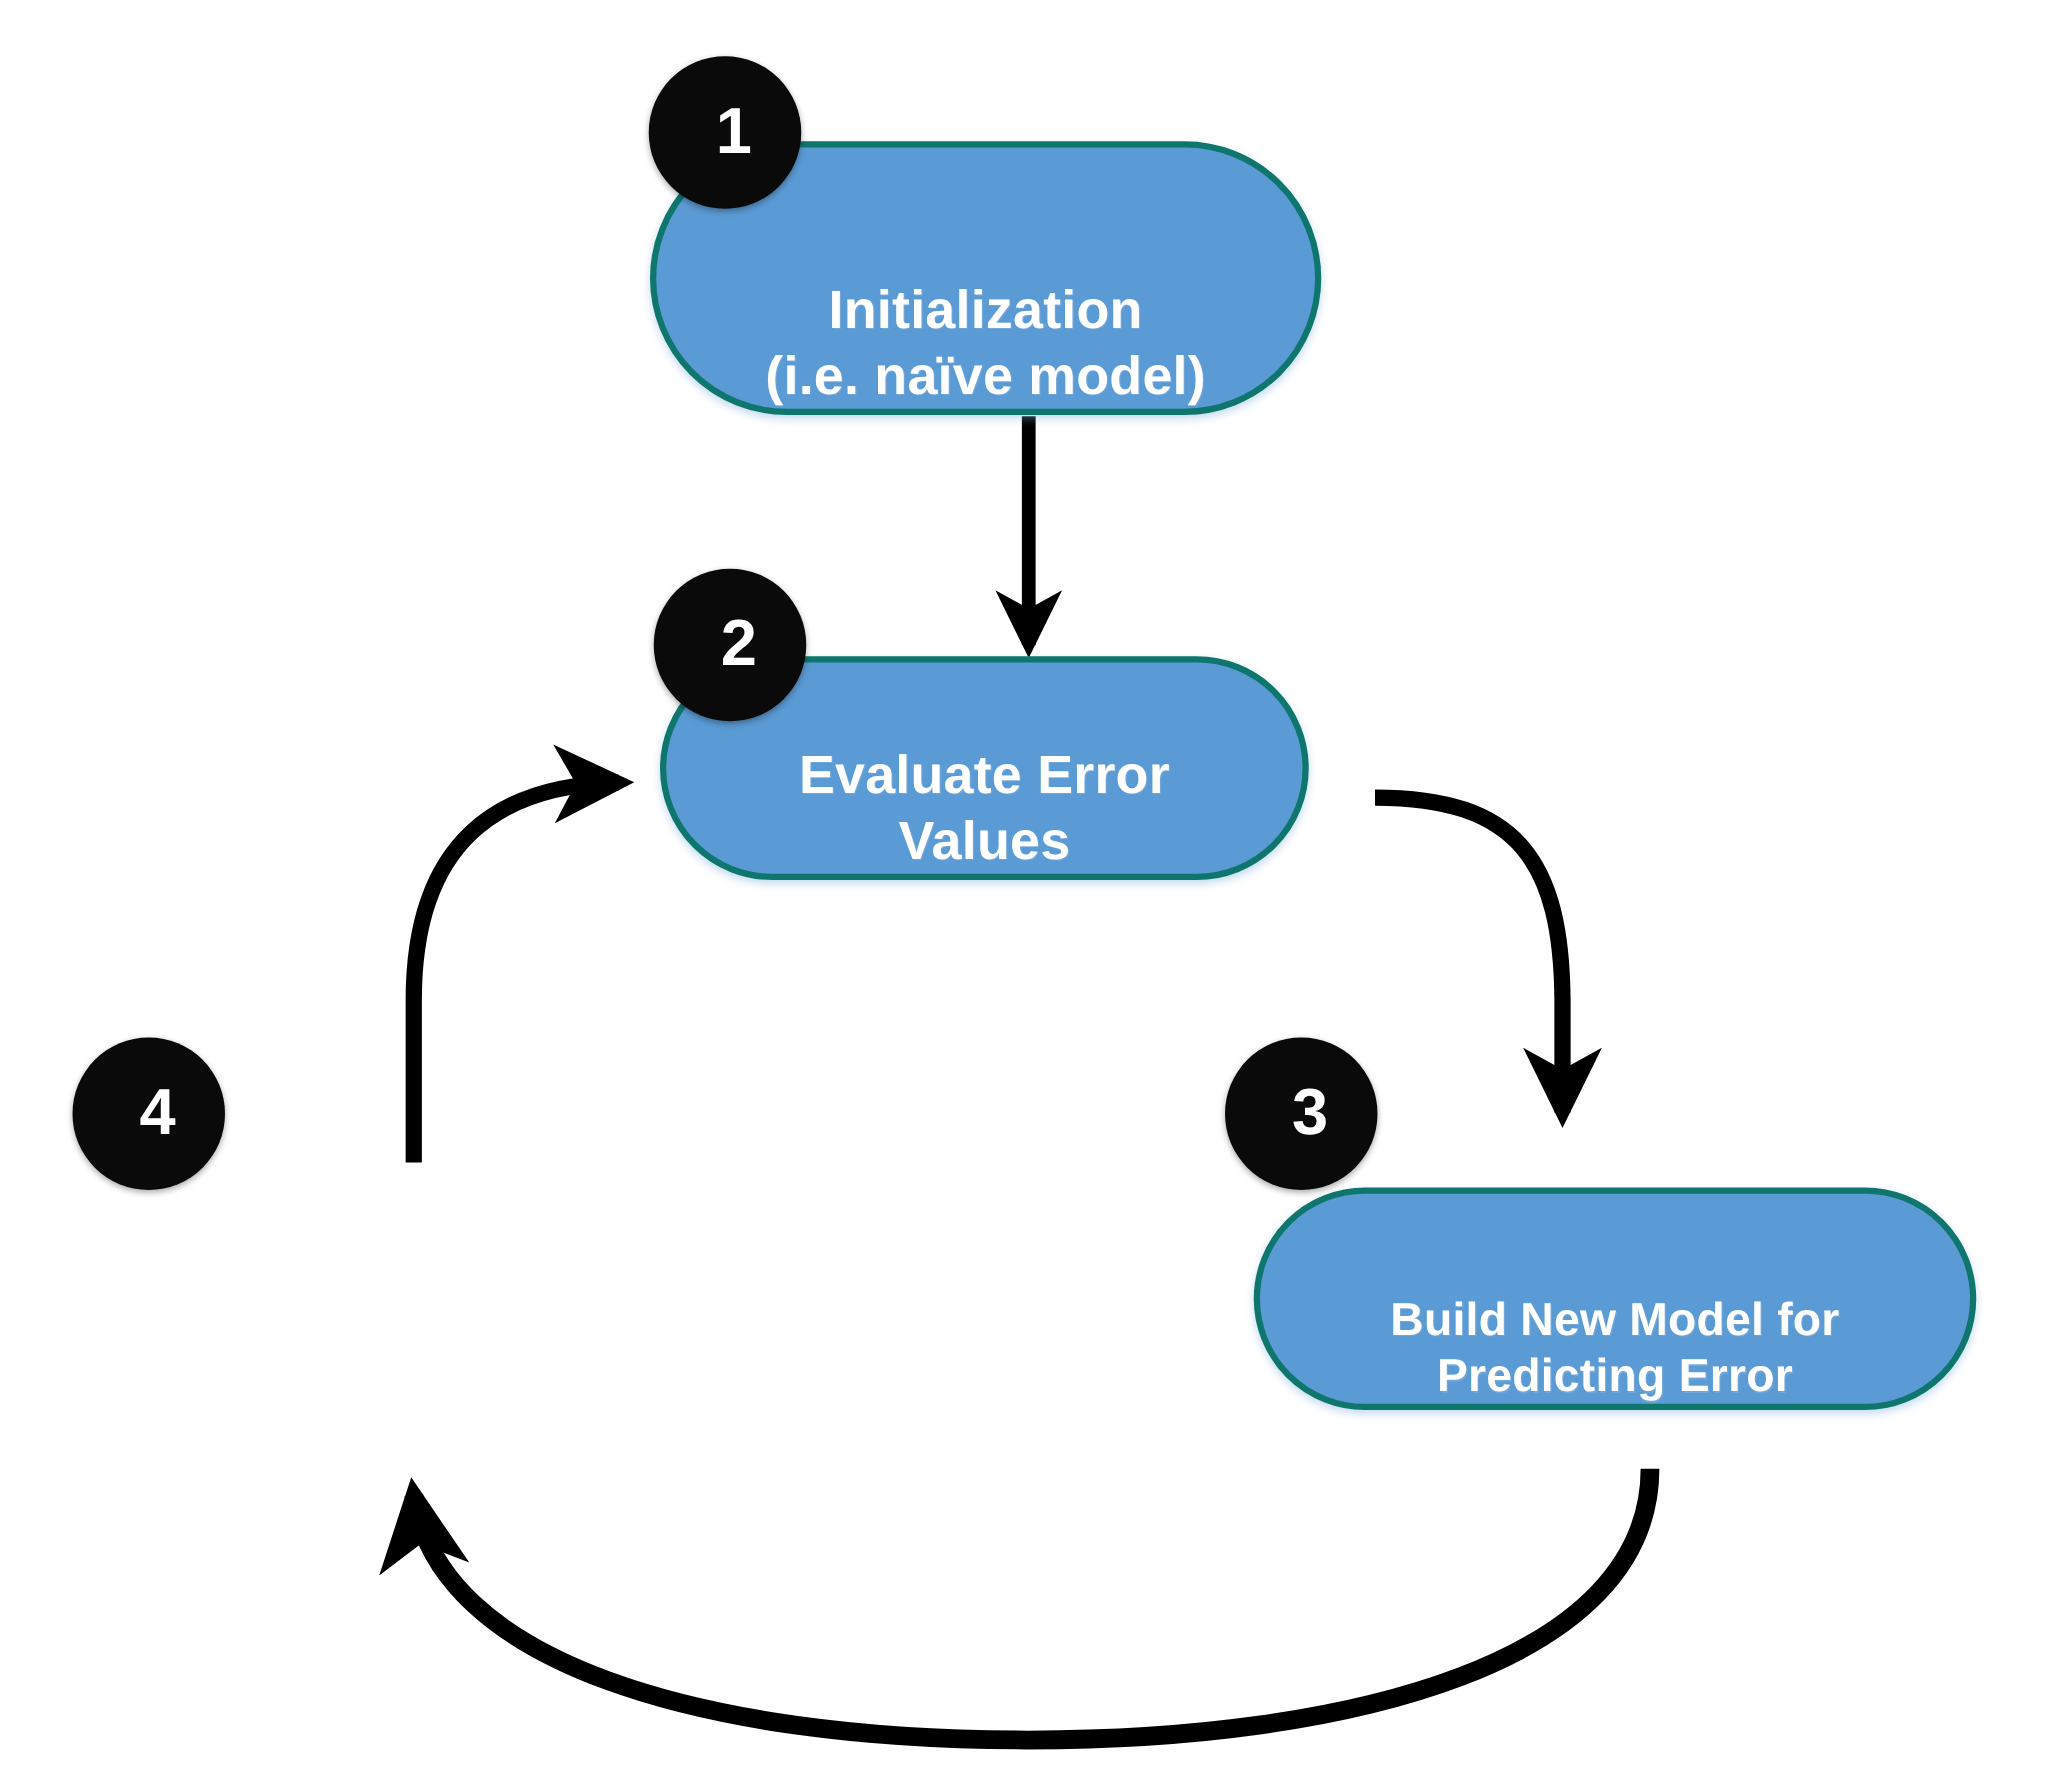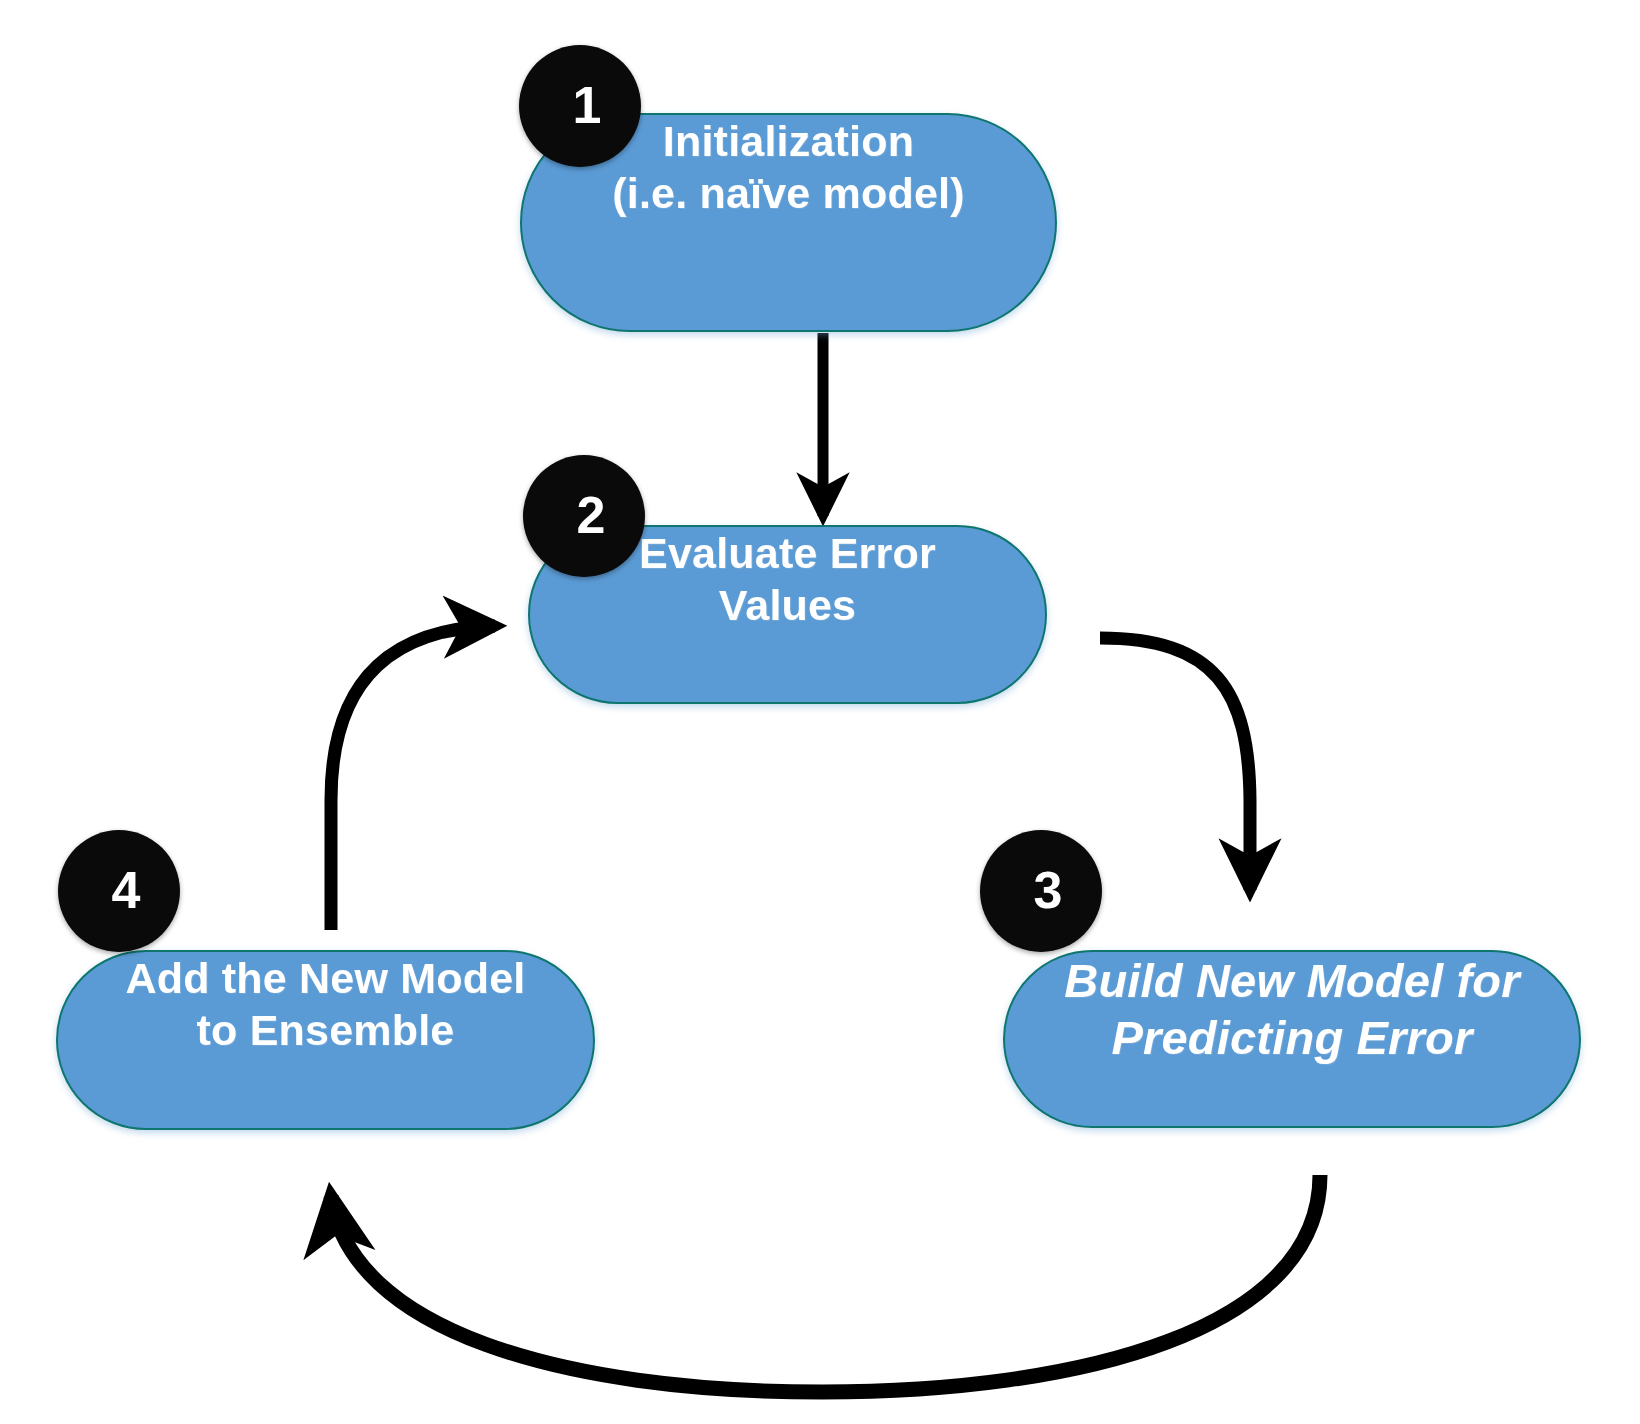--- a/index.html
+++ b/index.html
@@ -22,24 +22,24 @@
     left: 0;
     top: 0;
     width: 1640px;
     height: 1424px;
     pointer-events: none;
   }
   .node {
     position: absolute;
     box-sizing: border-box;
     background: #5B9BD5;
-    border: 2px solid #0f766e;
+    border: 5px solid #0f766e;
     border-radius: 999px;
     display: flex;
-    align-items: flex-start;
+    align-items: flex-end;
     justify-content: center;
     text-align: center;
     color: #ffffff;
     font-weight: bold;
     letter-spacing: 0.2px;
     line-height: 1.22;
     text-shadow: 1px 1px 0 rgba(120,170,215,0.75);
     box-shadow: 0 3px 7px rgba(120,170,215,0.45);
     z-index: 2;
   }
@@ -59,21 +59,21 @@
     z-index: 5;
     box-shadow: 0 2px 5px rgba(0,0,0,0.35);
   }
   .badge-num {
     transform: translateX(7px) translateY(-1px);
   }
 
   
   #node-1 { left: 520px; top: 113px;  width: 537px; height: 219px; font-size: 43px; }
   #node-2 { left: 528px; top: 525px;  width: 519px; height: 179px; font-size: 43px; }
-  #node-3 { left: 1003px; top: 950px; width: 578px; height: 178px; font-size: 47px; font-style: italic; }
+  #node-3 { left: 1003px; top: 950px; width: 578px; height: 178px; font-size: 37px; }
   #node-4 { left: 56px;  top: 950px;  width: 539px; height: 180px; font-size: 43px; }
 
   #badge-1 { left: 519px;  top: 45px;  width: 122px; height: 122px; font-size: 52px; }
   #badge-2 { left: 523px;  top: 455px; width: 122px; height: 122px; font-size: 52px; }
   #badge-3 { left: 980px;  top: 830px; width: 122px; height: 122px; font-size: 52px; }
   #badge-4 { left: 58px;   top: 830px; width: 122px; height: 122px; font-size: 52px; }
 </style>
 </head>
 <body>
 
@@ -120,21 +120,17 @@
   </div>
 
   <div class="node" id="node-3">
     <span class="node-label">Build New Model for
 Predicting Error</span>
   </div>
   <div class="badge" id="badge-3">
     <span class="badge-num">3</span>
   </div>
 
-  <div class="node" id="node-4">
-    <span class="node-label">Add the New Model
-to Ensemble</span>
-  </div>
   <div class="badge" id="badge-4">
     <span class="badge-num">4</span>
   </div>
 
 </div>
 
 </body></html>

